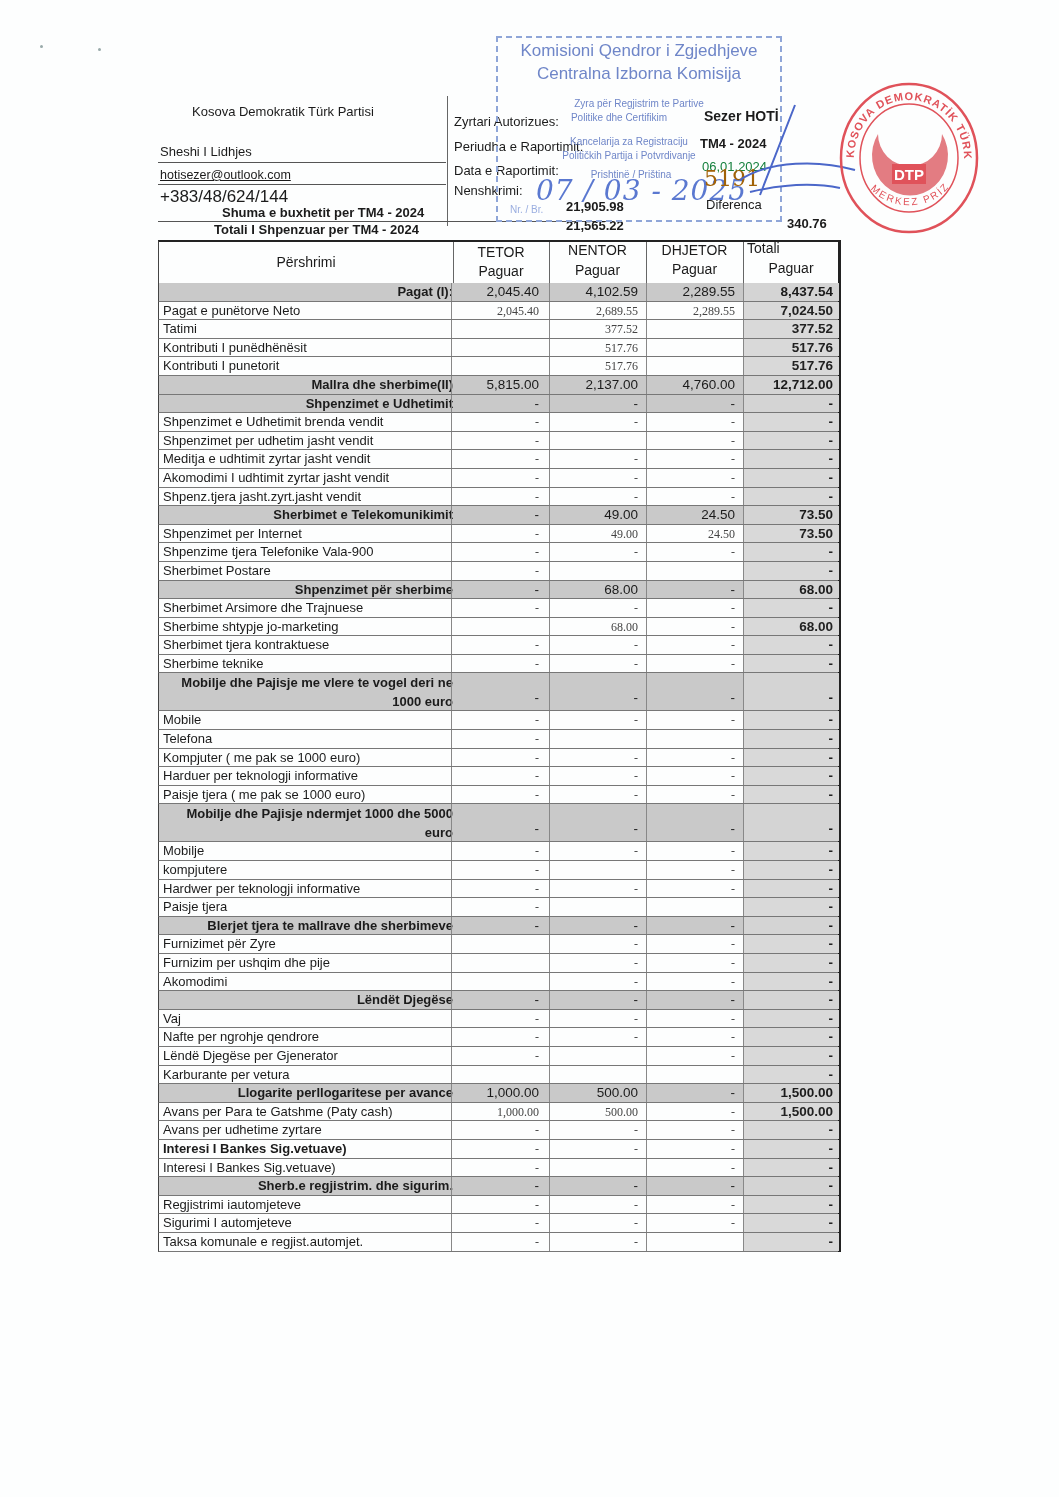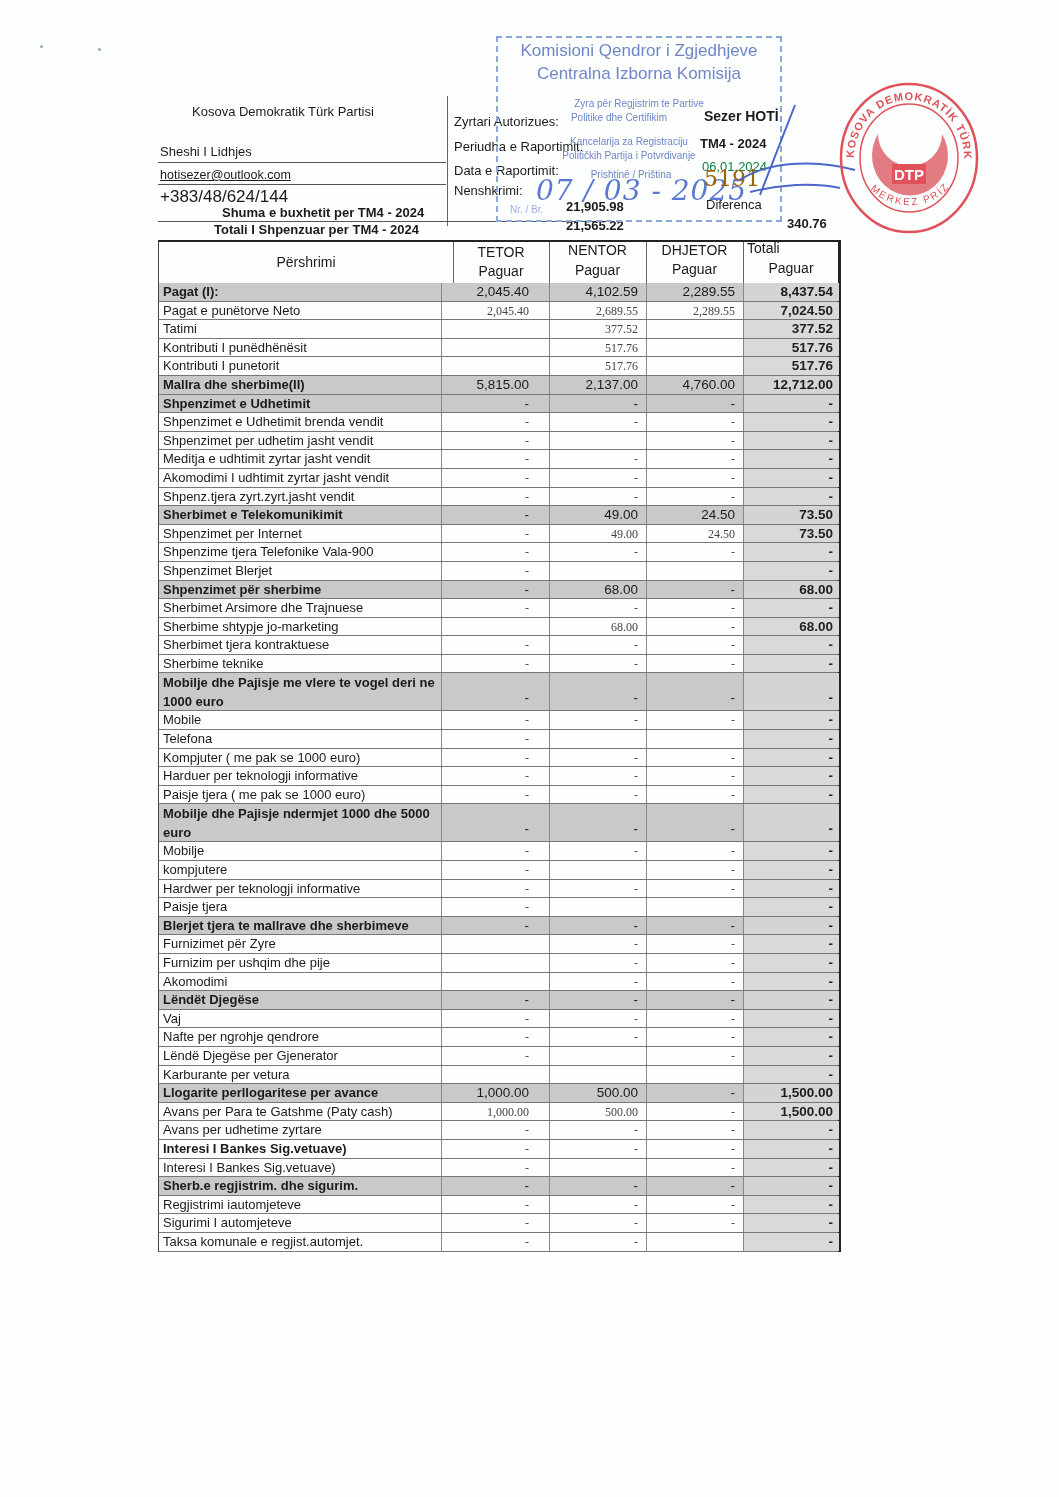--- a/index.html
+++ b/index.html
@@ -24,25 +24,25 @@
   .row{position:relative;height:18.6px;border-left:1px solid #444;border-bottom:1px solid #777;box-sizing:border-box;}
   .row.tall{height:38px;}
   .row.section{background:linear-gradient(to right,#c9c9c9 0,#c9c9c9 594px,#d8d8d8 594px);}
   .row.section .c.tot{background:#d4d4d4;padding-left:8px;}
   .c{position:absolute;top:0;bottom:0;box-sizing:border-box;font-size:13px;white-space:nowrap;overflow:hidden;}
   .c.desc{left:4px;width:290px;line-height:18px;}
   .row.tall .c.desc{line-height:19px;white-space:normal;}
   .c.num{text-align:right;padding-right:8px;border-left:1px solid #888;line-height:18px;font-family:"Liberation Serif",serif;font-size:12px;color:#444;}
   .row.section .c.num{font-family:"Liberation Sans",sans-serif;font-size:13.5px;color:#1b1b1b;}
   .row.tall .c.num{line-height:50px;}
-  .c.m1{left:282px;width:96px;}
+  .c.m1{left:292px;width:96px;}
   .c.m2{left:390px;width:97px;padding-left:12px;}
   .c.m3{left:487px;width:97px;}
   .c.tot{left:584px;width:96px;background:#d9d9d9;font-family:"Liberation Sans",sans-serif;font-weight:bold;font-size:13.5px;color:#222;padding-right:6px;}
-  .row.section .c.desc{font-weight:bold;}
+  .row.section .c.desc{font-weight:bold;text-align:right;}
 </style>
 </head>
 <body>
 
 <div class="speck" style="left:40px;top:45px;"></div>
 <div class="speck" style="left:98px;top:48px;"></div>
 
 <div class="abs party-name hdr-text">Kosova Demokratik Türk Partisi</div>
 <div class="vline" style="left:447px;top:96px;height:130px;"></div>
 
@@ -191,21 +191,21 @@
         <div class="c num tot">-</div>
       </div>
       <div class="row">
         <div class="c desc">Akomodimi I udhtimit zyrtar jasht vendit</div>
         <div class="c num m1">-</div>
         <div class="c num m2">-</div>
         <div class="c num m3">-</div>
         <div class="c num tot">-</div>
       </div>
       <div class="row">
-        <div class="c desc">Shpenz.tjera zyrt.zyrt.jasht vendit</div>
+        <div class="c desc">Shpenz.tjera jasht.zyrt.jasht vendit</div>
         <div class="c num m1">-</div>
         <div class="c num m2">-</div>
         <div class="c num m3">-</div>
         <div class="c num tot">-</div>
       </div>
       <div class="row section">
         <div class="c desc">Sherbimet e Telekomunikimit</div>
         <div class="c num m1">-</div>
         <div class="c num m2">49.00</div>
         <div class="c num m3">24.50</div>
@@ -219,21 +219,21 @@
         <div class="c num tot">73.50</div>
       </div>
       <div class="row">
         <div class="c desc">Shpenzime  tjera  Telefonike Vala-900</div>
         <div class="c num m1">-</div>
         <div class="c num m2">-</div>
         <div class="c num m3">-</div>
         <div class="c num tot">-</div>
       </div>
       <div class="row">
-        <div class="c desc">Shpenzimet Blerjet</div>
+        <div class="c desc">Sherbimet Postare</div>
         <div class="c num m1">-</div>
         <div class="c num m2"></div>
         <div class="c num m3"></div>
         <div class="c num tot">-</div>
       </div>
       <div class="row section">
         <div class="c desc">Shpenzimet për sherbime</div>
         <div class="c num m1">-</div>
         <div class="c num m2">68.00</div>
         <div class="c num m3">-</div>

